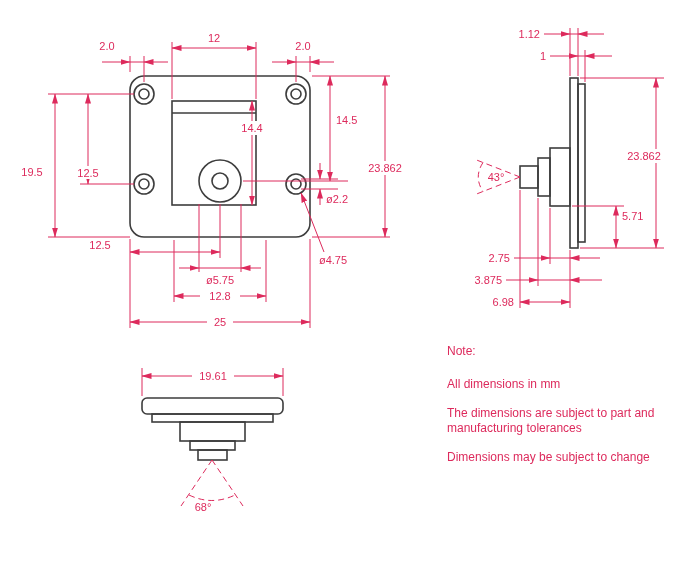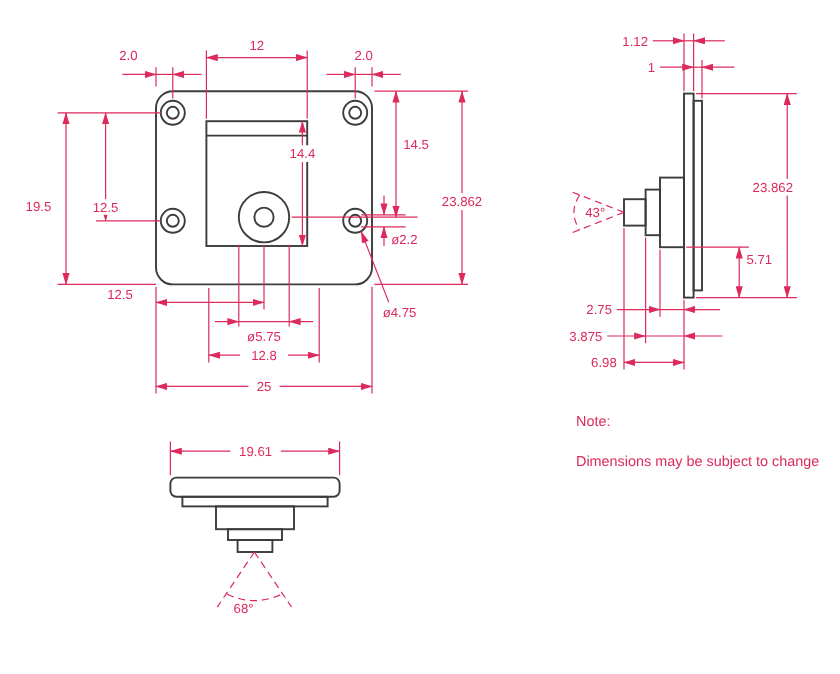--- a/index.html
+++ b/index.html
@@ -5,21 +5,21 @@
   :root{ --dim:#dd2a5c; --outline:#3d3d3d; }
   html,body{margin:0;padding:0;background:#fff;}
   .stage{position:relative;width:700px;height:562px;background:#fff;overflow:hidden;
          font-family:"Liberation Sans", sans-serif;}
   svg{position:absolute;left:0;top:0;}
   svg text{font-family:"Liberation Sans", sans-serif;font-size:11px;fill:var(--dim);}
   .o{fill:none;stroke:var(--outline);stroke-width:1.6;}
   .d line, .d path{fill:none;stroke:var(--dim);stroke-width:1;}
   .dash{stroke-dasharray:6 4;}
   .bg{fill:#ffffff;stroke:none;}
-  .notes{position:absolute;left:480px;top:344px;width:218px;color:var(--dim);
+  .notes{position:absolute;left:447px;top:344px;width:218px;color:var(--dim);
          font-size:12px;line-height:1.32;}
   .notes p{margin:0 0 13px 0;}
   .notes .note-title{margin-bottom:17px;}
 </style>
 </head>
 <body>
 
 <div class="stage">
 <svg width="700" height="562" viewBox="0 0 700 562">
   <defs>
@@ -241,15 +241,17 @@
           <line x1="283" y1="396" x2="283" y2="368"></line>
       <line x1="142" y1="376" x2="283" y2="376" marker-start="url(#arr)" marker-end="url(#arr)"></line>
       <rect class="bg" x="192" y="369" width="42" height="14"></rect>
       <text x="213" y="380" text-anchor="middle">19.61</text>
     </g>
   </g>
 </svg>
 
   <div class="notes">
     <p class="note-title">Note:</p>
+    <p>All dimensions in mm</p>
+    <p>The dimensions are subject to part and manufacturing tolerances</p>
     <p>Dimensions may be subject to change</p>
   </div>
 </div>
 
 </body></html>

